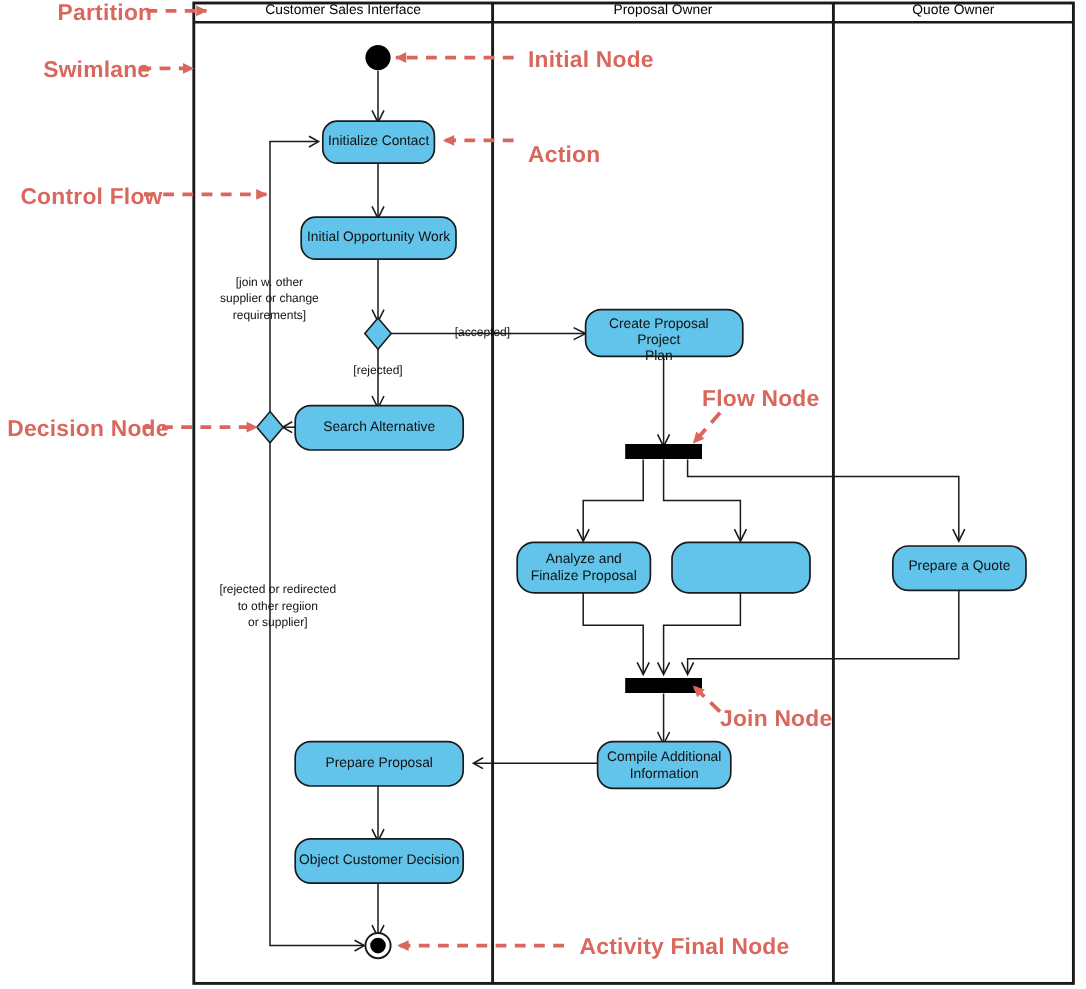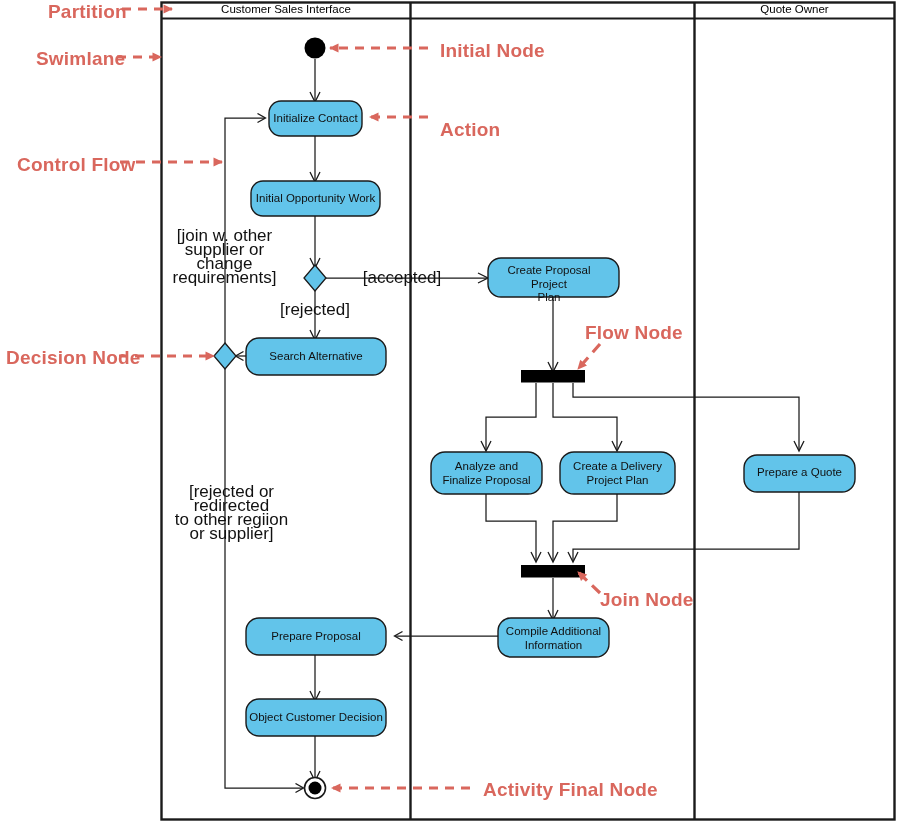--- a/index.html
+++ b/index.html
@@ -33,21 +33,21 @@
     font-size:11.5px;
     color:#111111;
     text-align:center;
     line-height:13.5px;
     white-space:pre-line;
     pointer-events:none;
   }
   .guard-label{
     position:absolute;
     font-family:"Liberation Sans", sans-serif;
-    font-size:17px;
+    font-size:10px;
     color:#111111;
     text-align:center;
     line-height:14px;
     white-space:pre-line;
   }
 </style>
 </head>
 <body>
 
 <div id="stage">
@@ -169,33 +169,32 @@
       <line x1="119" y1="356" x2="214" y2="356" stroke-dasharray="9,7" marker-end="url(#redArrow)"></line>
       <line x1="428" y1="48" x2="330" y2="48" stroke-dasharray="9,7" marker-end="url(#redArrow)"></line>
       <line x1="428" y1="117" x2="370" y2="117" stroke-dasharray="9,7" marker-end="url(#redArrow)"></line>
       <line x1="600" y1="344" x2="578" y2="369" stroke-dasharray="11,7" marker-end="url(#redArrow)"></line>
       <line x1="600" y1="593" x2="578" y2="572" stroke-dasharray="11,7" marker-end="url(#redArrow)"></line>
       <line x1="470" y1="788" x2="332" y2="788" stroke-dasharray="9,7" marker-end="url(#redArrow)"></line>
     </g>
   </svg>
 
   <div class="partition-title" style="left:162px;top:3px;width:248px;">Customer Sales Interface</div>
+  <div class="partition-title" style="left:411px;top:3px;width:283px;">Proposal Owner</div>
   <div class="partition-title" style="left:695px;top:3px;width:199px;">Quote Owner</div>
 
   <div class="node-label" style="left:269px;top:112px;width:93px;">Initialize Contact</div>
   <div class="node-label" style="left:251px;top:192px;width:129px;">Initial Opportunity Work</div>
   <div class="node-label" style="left:246px;top:350px;width:140px;">Search Alternative</div>
   <div class="node-label" style="left:246px;top:630px;width:140px;">Prepare Proposal</div>
   <div class="node-label" style="left:246px;top:711px;width:140px;">Object Customer Decision</div>
   <div class="node-label" style="left:488px;top:264px;width:122px;">Create Proposal Project
 Plan</div>
   <div class="node-label" style="left:431px;top:460px;width:111px;">Analyze and
 Finalize Proposal</div>
-  <div class="node-label" style="left:560px;top:460px;width:115px;">Create a Delivery
-Project Plan</div>
   <div class="node-label" style="left:744px;top:466px;width:111px;">Prepare a Quote</div>
   <div class="node-label" style="left:498px;top:625px;width:111px;">Compile Additional
 Information</div>
 
   <div class="guard-label" style="left:352px;top:271px;width:100px;">[accepted]</div>
   <div class="guard-label" style="left:265px;top:303px;width:100px;">[rejected]</div>
   <div class="guard-label" style="left:167px;top:229px;width:115px;">[join w. other
 supplier or change
 requirements]</div>
   <div class="guard-label" style="left:164px;top:485px;width:135px;">[rejected or redirected

